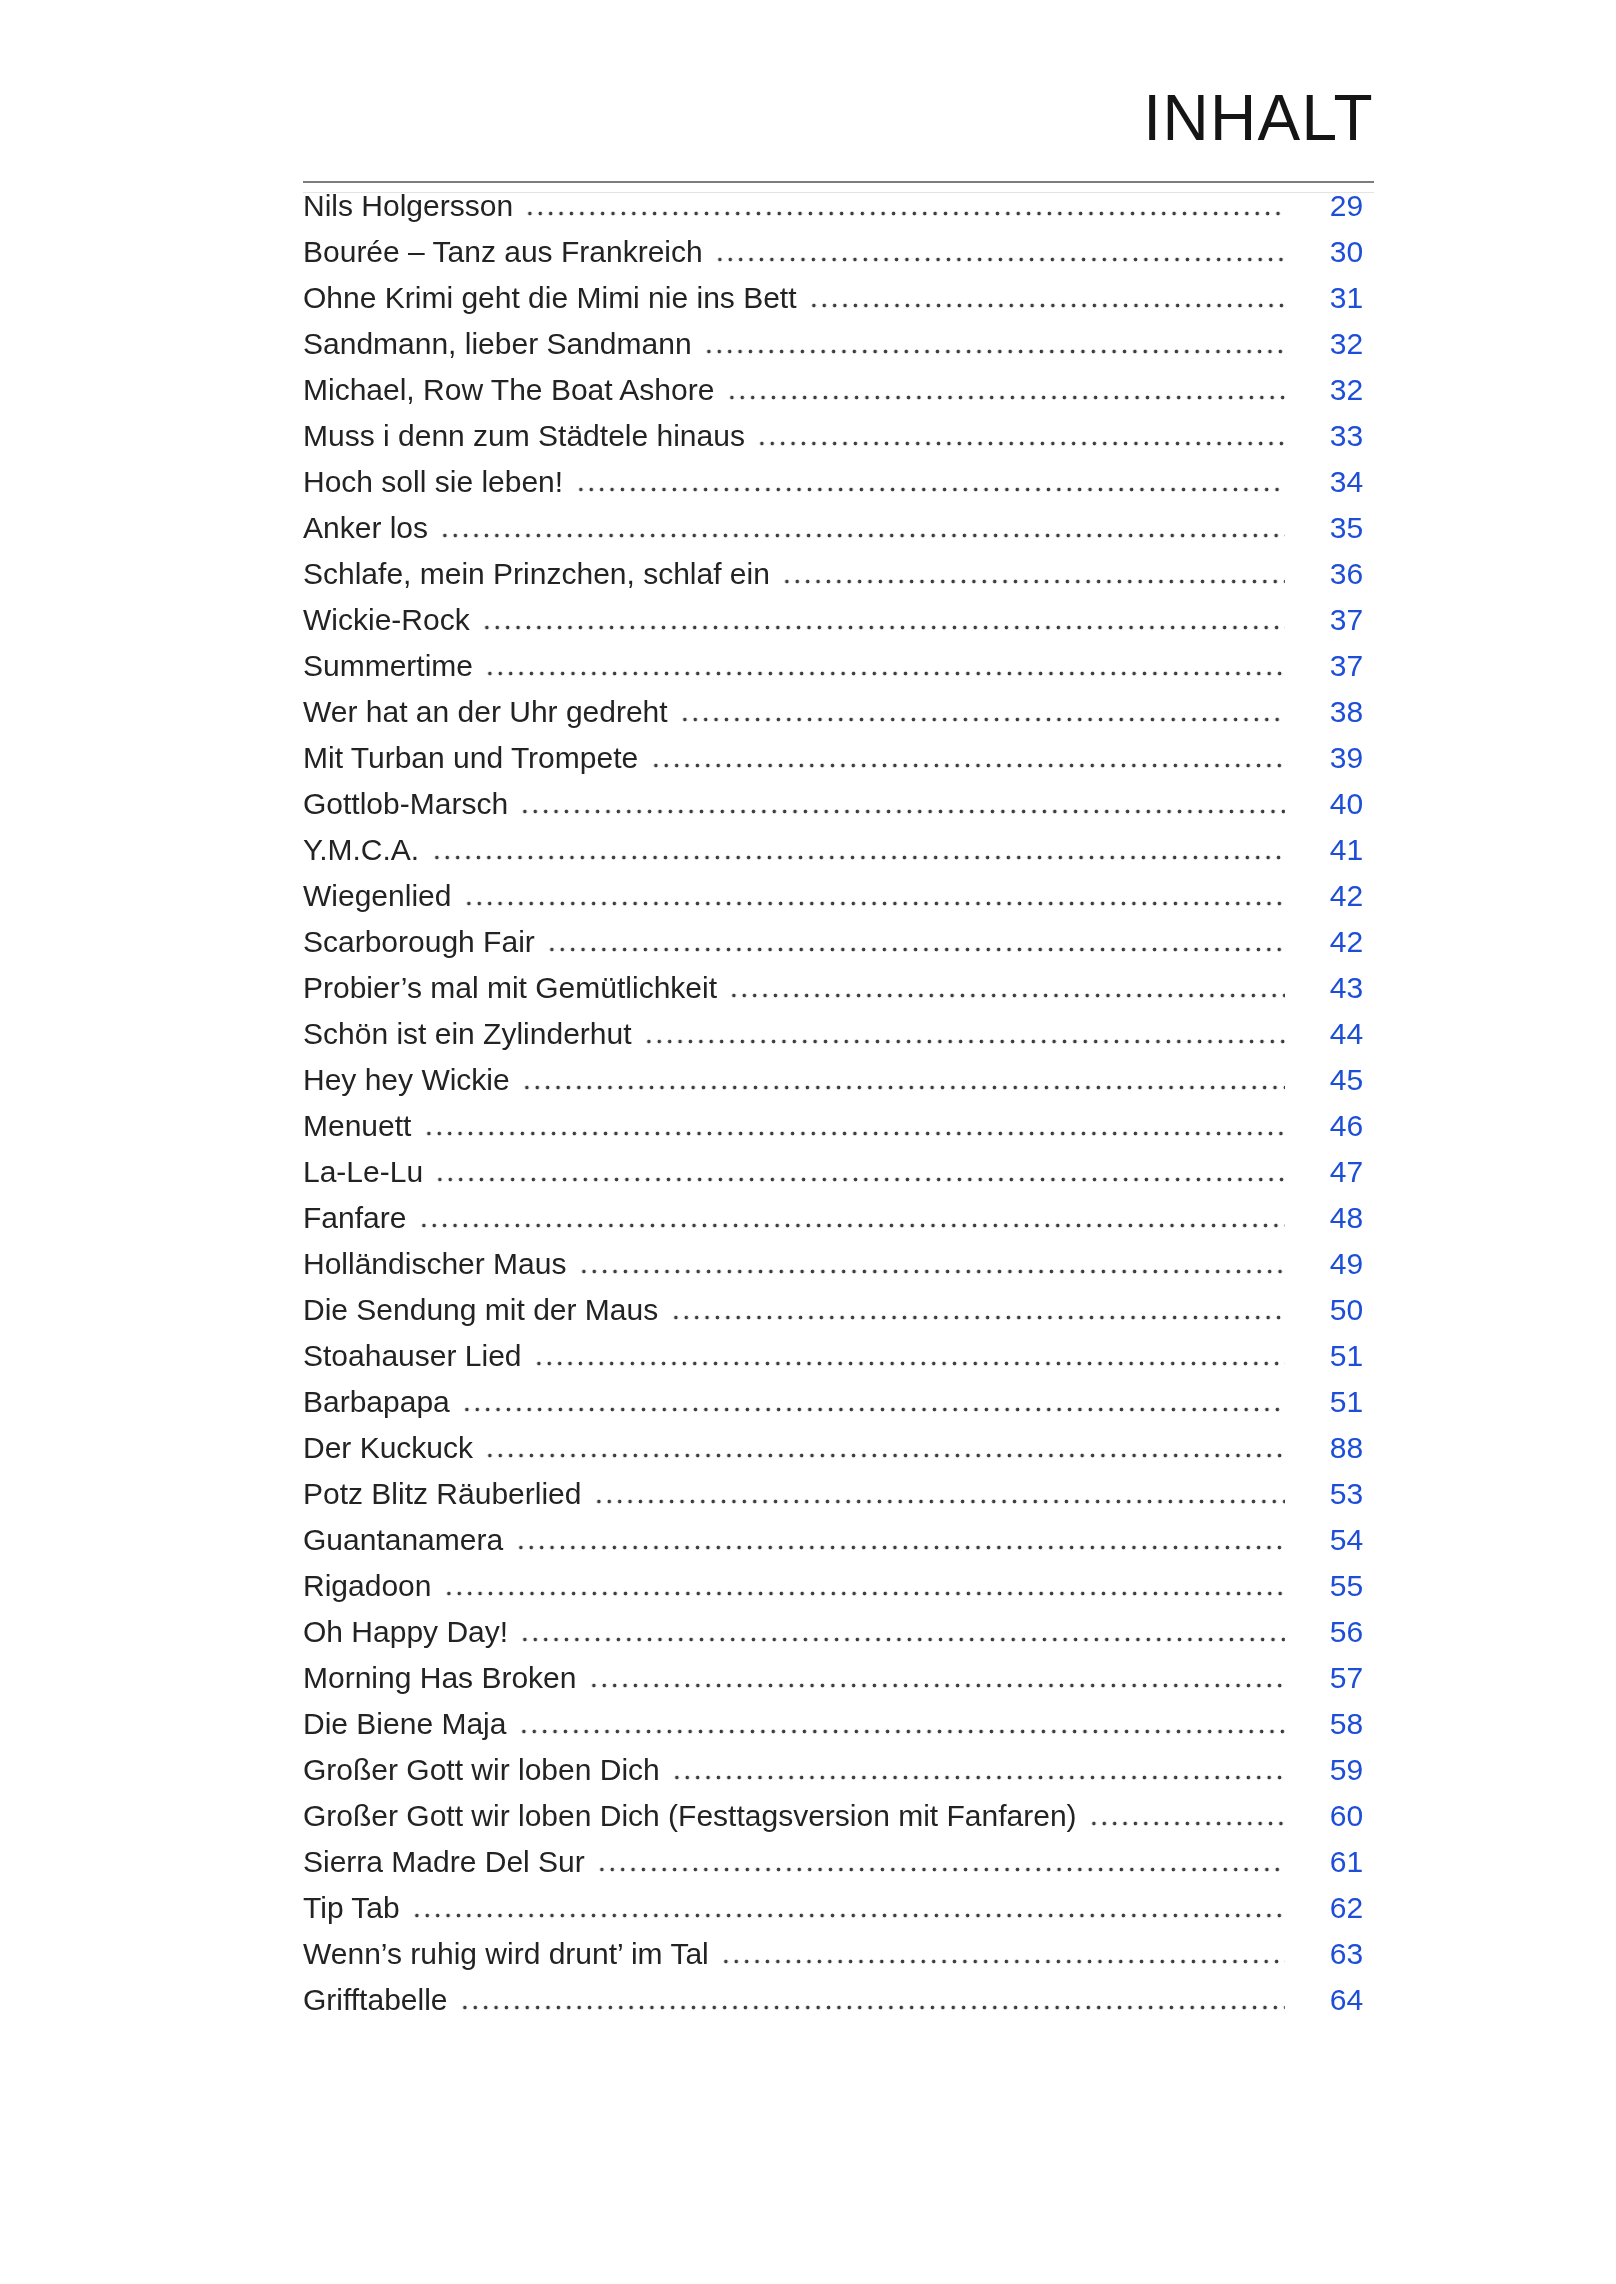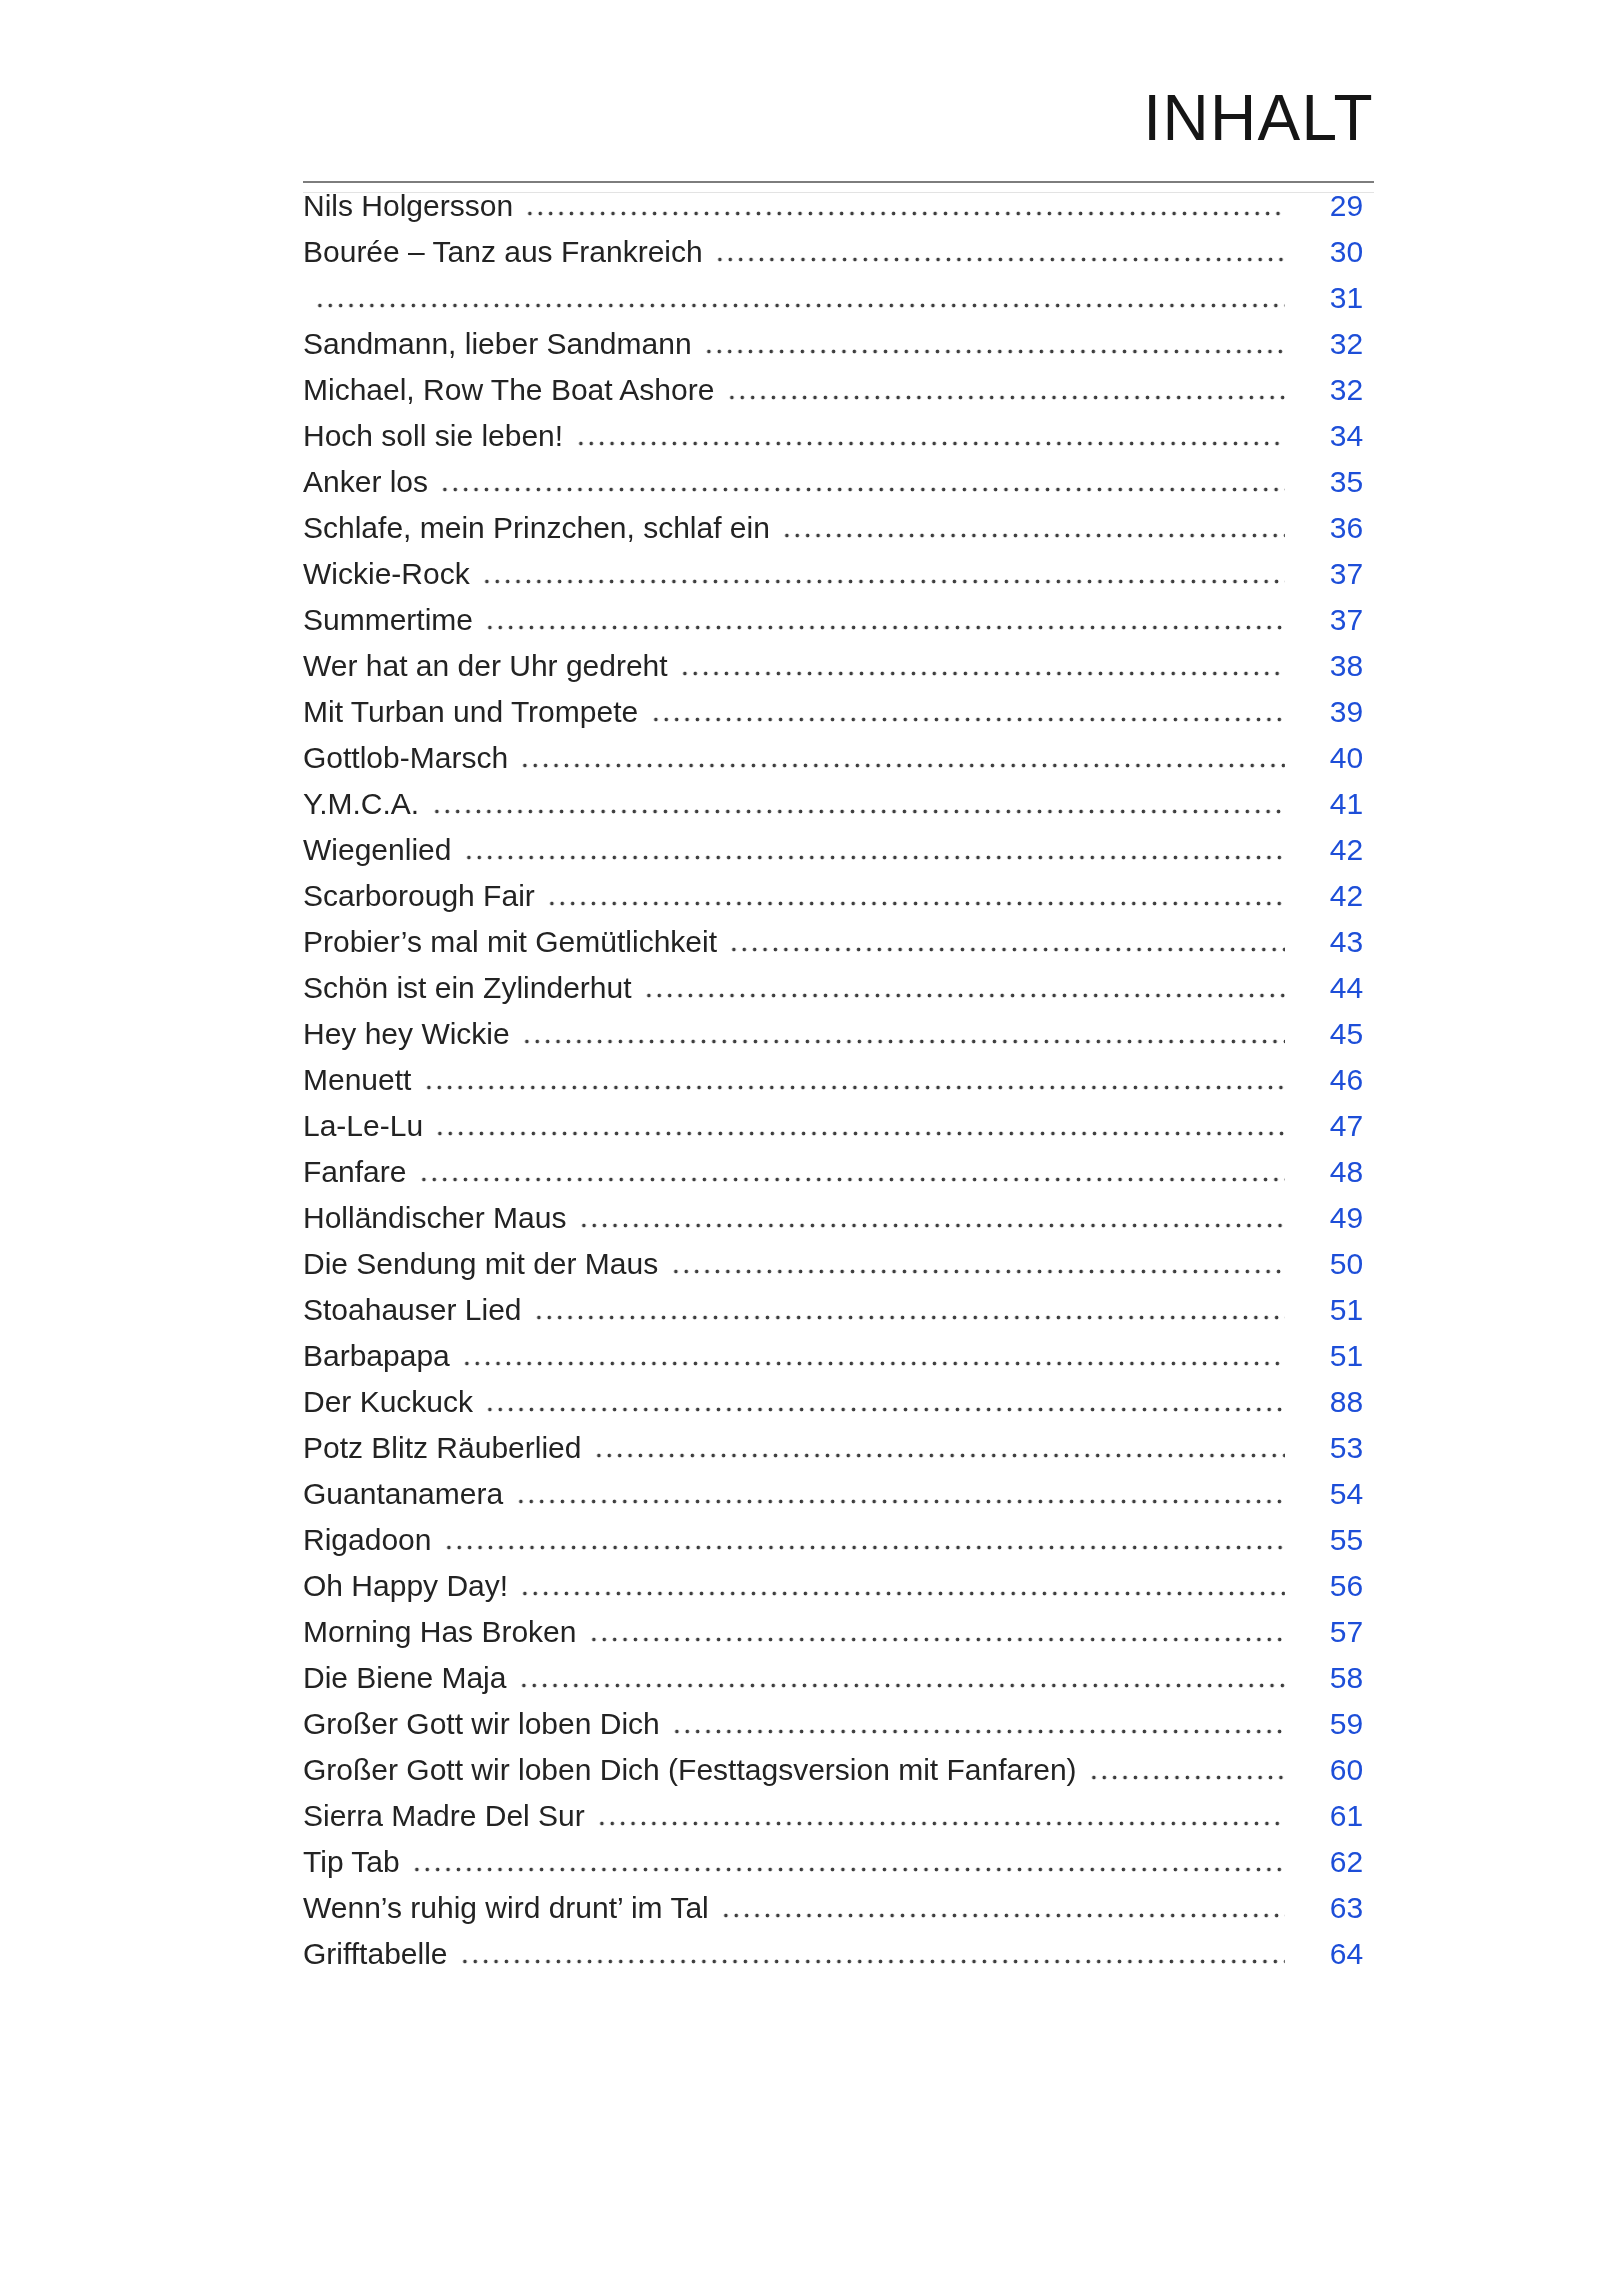--- a/index.html
+++ b/index.html
@@ -92,36 +92,42 @@
     <span class="p">29</span>
   </div>
 
   <div class="row">
     <span class="t">Bourée – Tanz aus Frankreich</span>
     <span class="dots"></span>
     <span class="p">30</span>
   </div>
 
   <div class="row">
+    <span class="t">Ohne Krimi geht die Mimi nie ins Bett</span>
     <span class="dots"></span>
     <span class="p">31</span>
   </div>
 
   <div class="row">
     <span class="t">Sandmann, lieber Sandmann</span>
     <span class="dots"></span>
     <span class="p">32</span>
   </div>
 
   <div class="row">
     <span class="t">Michael, Row The Boat Ashore</span>
     <span class="dots"></span>
     <span class="p">32</span>
   </div>
 
+  <div class="row">
+    <span class="t">Muss i denn zum Städtele hinaus</span>
+    <span class="dots"></span>
+    <span class="p">33</span>
+  </div>
 
   <div class="row">
     <span class="t">Hoch soll sie leben!</span>
     <span class="dots"></span>
     <span class="p">34</span>
   </div>
 
   <div class="row">
     <span class="t">Anker los</span>
     <span class="dots"></span>

